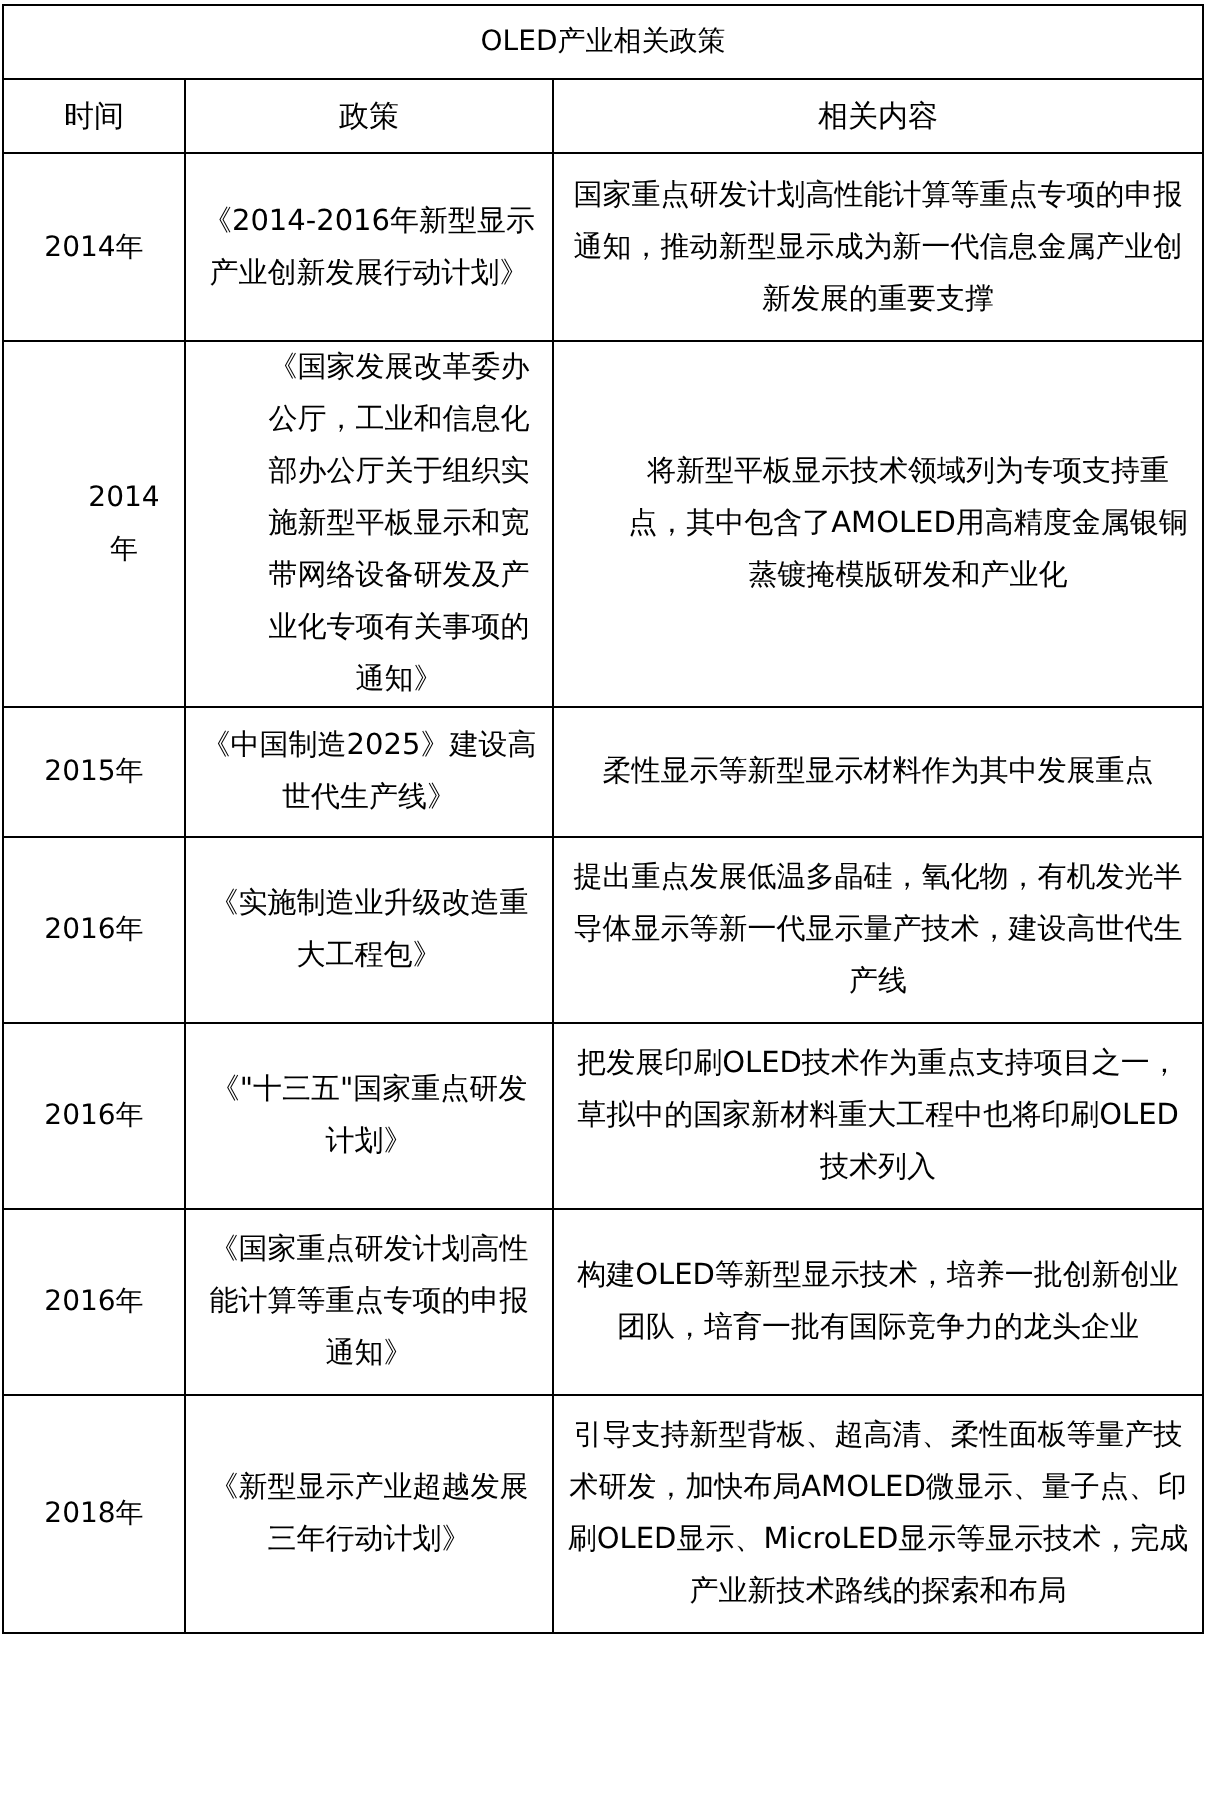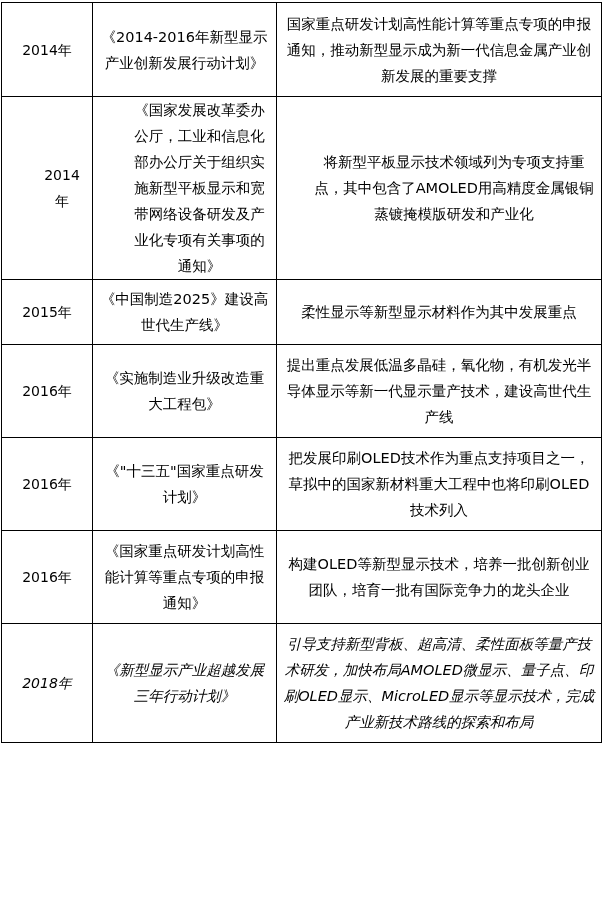--- a/index.html
+++ b/index.html
@@ -22,32 +22,40 @@
   td.year { font-size: 14px; }
   td.policy-name { padding: 0 6px; }
   td.content { padding: 0 6px; }
   tr.r1 td { height: 92px; }
   tr.r2 td { height: 93px; }
   tr.r3 td { height: 175px; padding-left: 36px; }
   tr.r4 td { height: 64px; }
   tr.r5 td { height: 92px; }
   tr.r6 td { height: 92px; }
   tr.r7 td { height: 92px; }
-  tr.r8 td { height: 118px; font-style: italic; }
+  tr.r8 td { height: 118px; }
 </style>
 </head>
 <body>
 
 <table class="policy">
   <colgroup>
     <col class="c1">
       <col class="c2">
       <col class="c3">
   </colgroup>
   <tbody>
+      <tr class="title-row">
+    <td colspan="3">OLED产业相关政策</td>
+  </tr>
+  <tr class="head-row">
+    <th>时间</th>
+    <th>政策</th>
+    <th>相关内容</th>
+  </tr>
   <tr class="r2">
     <td class="year">2014年</td>
     <td class="policy-name">《2014-2016年新型显示产业创新发展行动计划》</td>
     <td class="content">国家重点研发计划高性能计算等重点专项的申报通知，推动新型显示成为新一代信息金属产业创新发展的重要支撑</td>
   </tr>
   <tr class="r3">
     <td class="year">2014年</td>
     <td class="policy-name">《国家发展改革委办公厅，工业和信息化部办公厅关于组织实施新型平板显示和宽带网络设备研发及产业化专项有关事项的通知》</td>
     <td class="content">将新型平板显示技术领域列为专项支持重点，其中包含了AMOLED用高精度金属银铜蒸镀掩模版研发和产业化</td>
   </tr>

